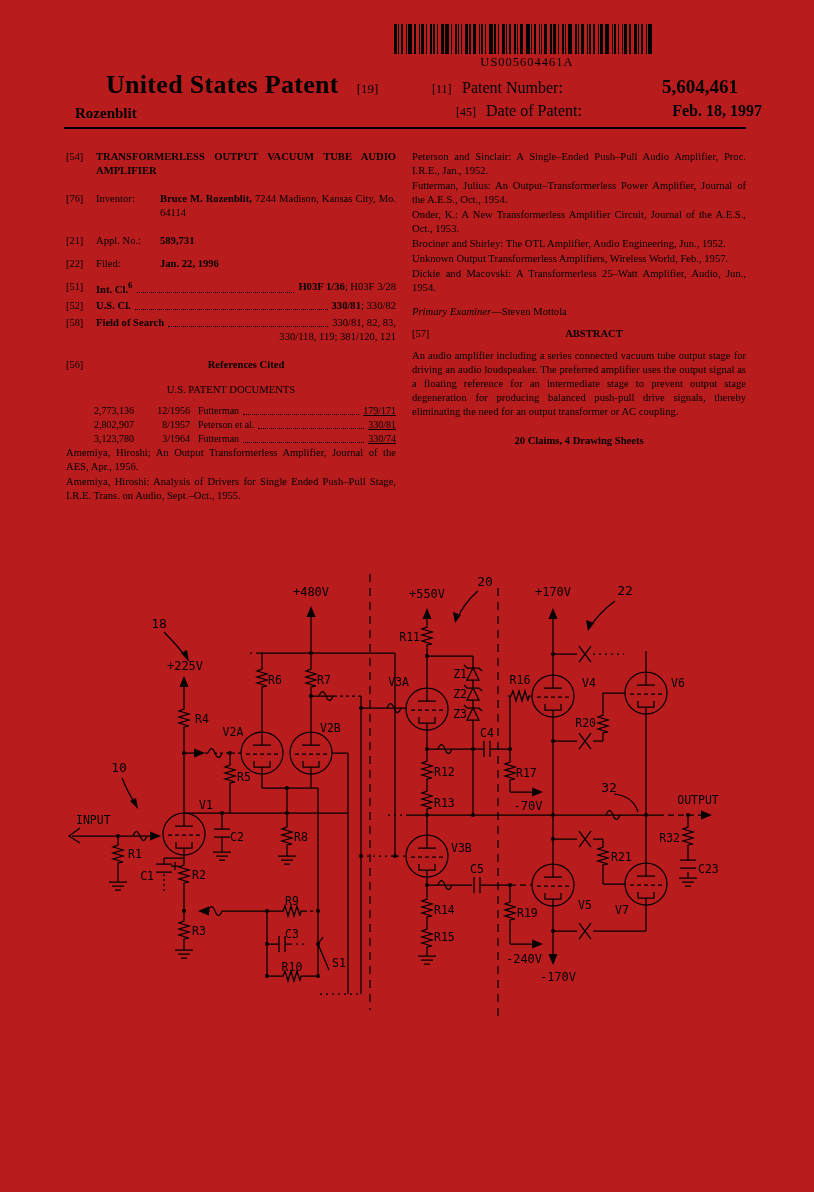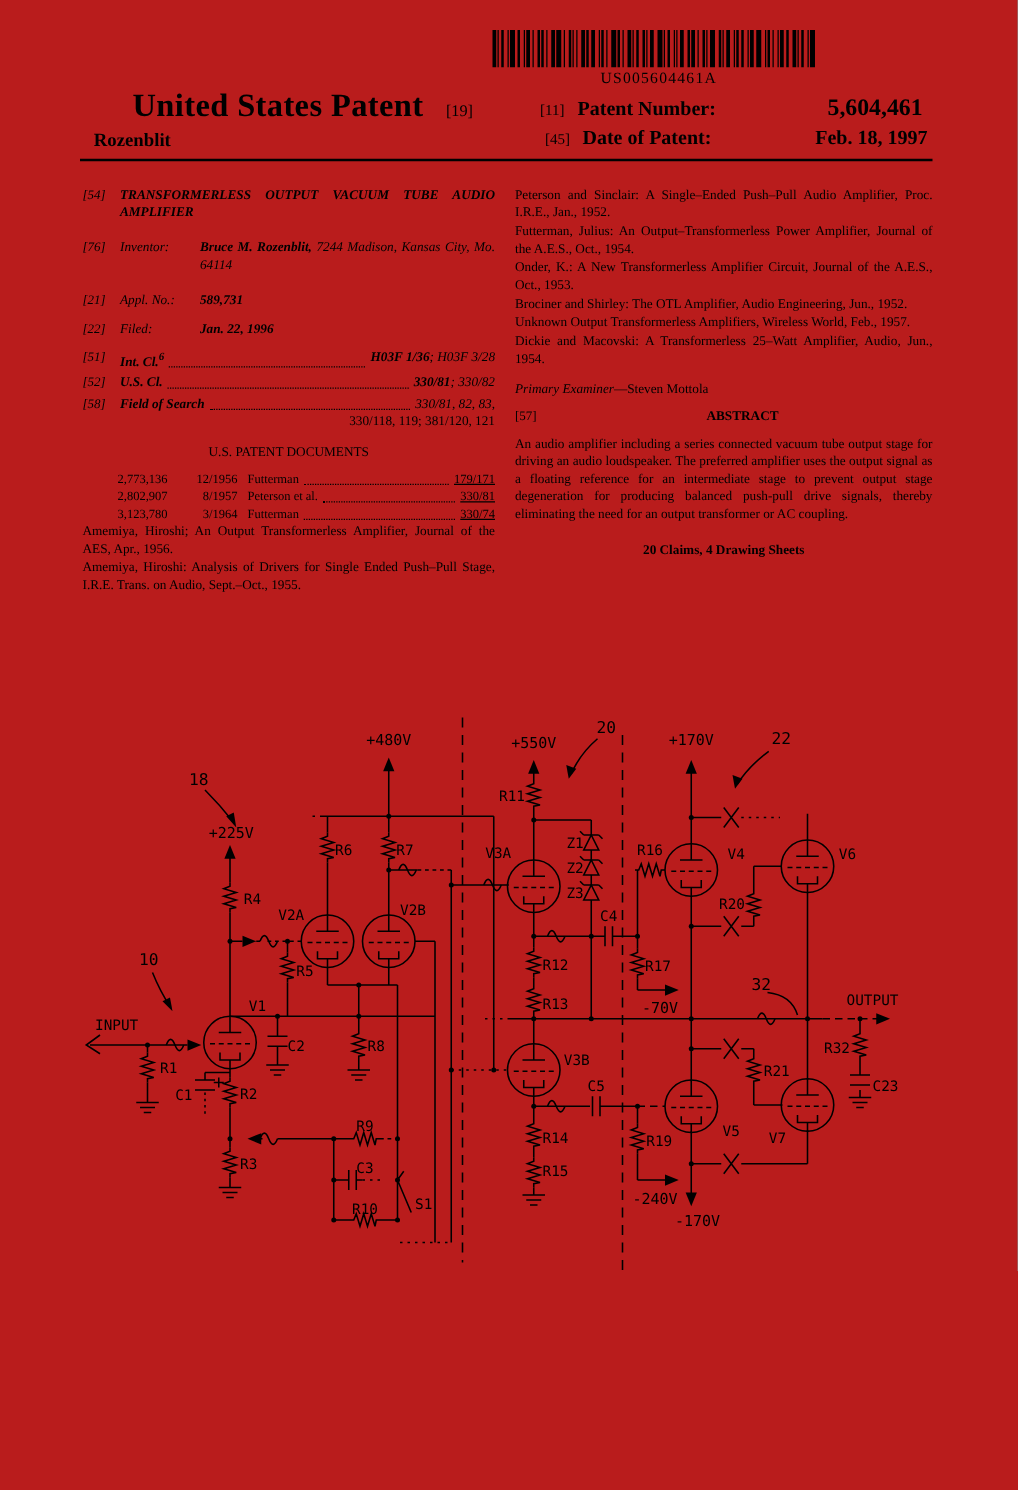--- a/index.html
+++ b/index.html
@@ -7,31 +7,31 @@
         font-family:"Liberation Serif",serif;overflow:hidden;}
   
   .barcode-wrap{position:absolute;left:392px;top:24px;width:270px;text-align:center;}
   .barcode-wrap svg{display:block;width:270px;height:30px;}
   .bc-text{font-size:12.5px;letter-spacing:1px;margin-top:1px;}
   .title-line{position:absolute;left:74px;top:70px;white-space:nowrap;}
   .us-title{font-size:26px;font-weight:bold;letter-spacing:0.3px;margin-left:32px;}
   .kind{font-size:13px;margin-left:14px;}
   .inventor-name{position:absolute;left:75px;top:105px;font-size:15px;font-weight:bold;}
   .pn-row{position:absolute;left:432px;top:76px;width:306px;display:flex;align-items:baseline;}
-  .dp-row{position:absolute;left:436px;top:102px;width:306px;display:flex;align-items:baseline;}
+  .dp-row{position:absolute;left:456px;top:102px;width:306px;display:flex;align-items:baseline;}
   .pn-row .bkt,.dp-row .bkt{font-size:12px;width:30px;flex:none;}
-  .pn-row .lbl,.dp-row .lbl{font-size:16px;font-weight:bold;text-align:center;}
+  .pn-row .lbl,.dp-row .lbl{font-size:16px;font-weight:normal;text-align:center;}
   .pn-row .val{font-size:19px;font-weight:bold;margin-left:auto;}
   .dp-row .val{font-size:16px;font-weight:bold;margin-left:auto;}
   .rule{position:absolute;left:64px;top:127px;width:682px;border-top:2px solid #000;}
   
   .col{position:absolute;top:150px;font-size:10.6px;line-height:1.32;text-align:justify;}
   .col-left{left:66px;width:330px;}
   .col-right{left:412px;width:334px;}
-  .fld{display:flex;margin-bottom:3px;font-style:italic;}
+  .fld{display:flex;margin-bottom:3px;}
   .bno{width:30px;flex:none;font-size:10.4px;}
   .lab{width:64px;flex:none;}
   .btxt{flex:1;}
   .bold{font-weight:bold;}
   .gap8{margin-bottom:9px;}
   .gap14{margin-bottom:14px;}
   .leader{flex:1;border-bottom:1.6px dotted #000;margin:0 4px 3px 4px;min-width:18px;}
   .fval{flex:none;}
   .line2{text-align:right;margin:0 0 3px 0;}
   .chead{flex:1;text-align:center;}
@@ -183,20 +183,24 @@
       <span class="fval"><b>330/81</b><span>; 330/82</span></span>
     </div>
     <div class="fld" style="margin-bottom:0;">
       <span class="bno">[58]</span>
       <span class="bold">Field of Search</span>
       <span class="leader"></span>
       <span class="fval">330/81, 82, 83,</span>
     </div>
     <div class="line2">330/118, 119; 381/120, 121</div>
 
+    <div class="fld" style="margin-top:14px;">
+      <span class="bno">[56]</span>
+      <span class="chead bold">References Cited</span>
+    </div>
     <div class="center-head">U.S. PATENT DOCUMENTS</div>
 
     <div class="prow">
       <span class="pno">2,773,136</span>
       <span class="pdate">12/1956</span>
       <span class="pname">
           <span>Futterman</span>
           <span class="leader"></span>
         </span>
       <span class="pcls">179/171</span>

